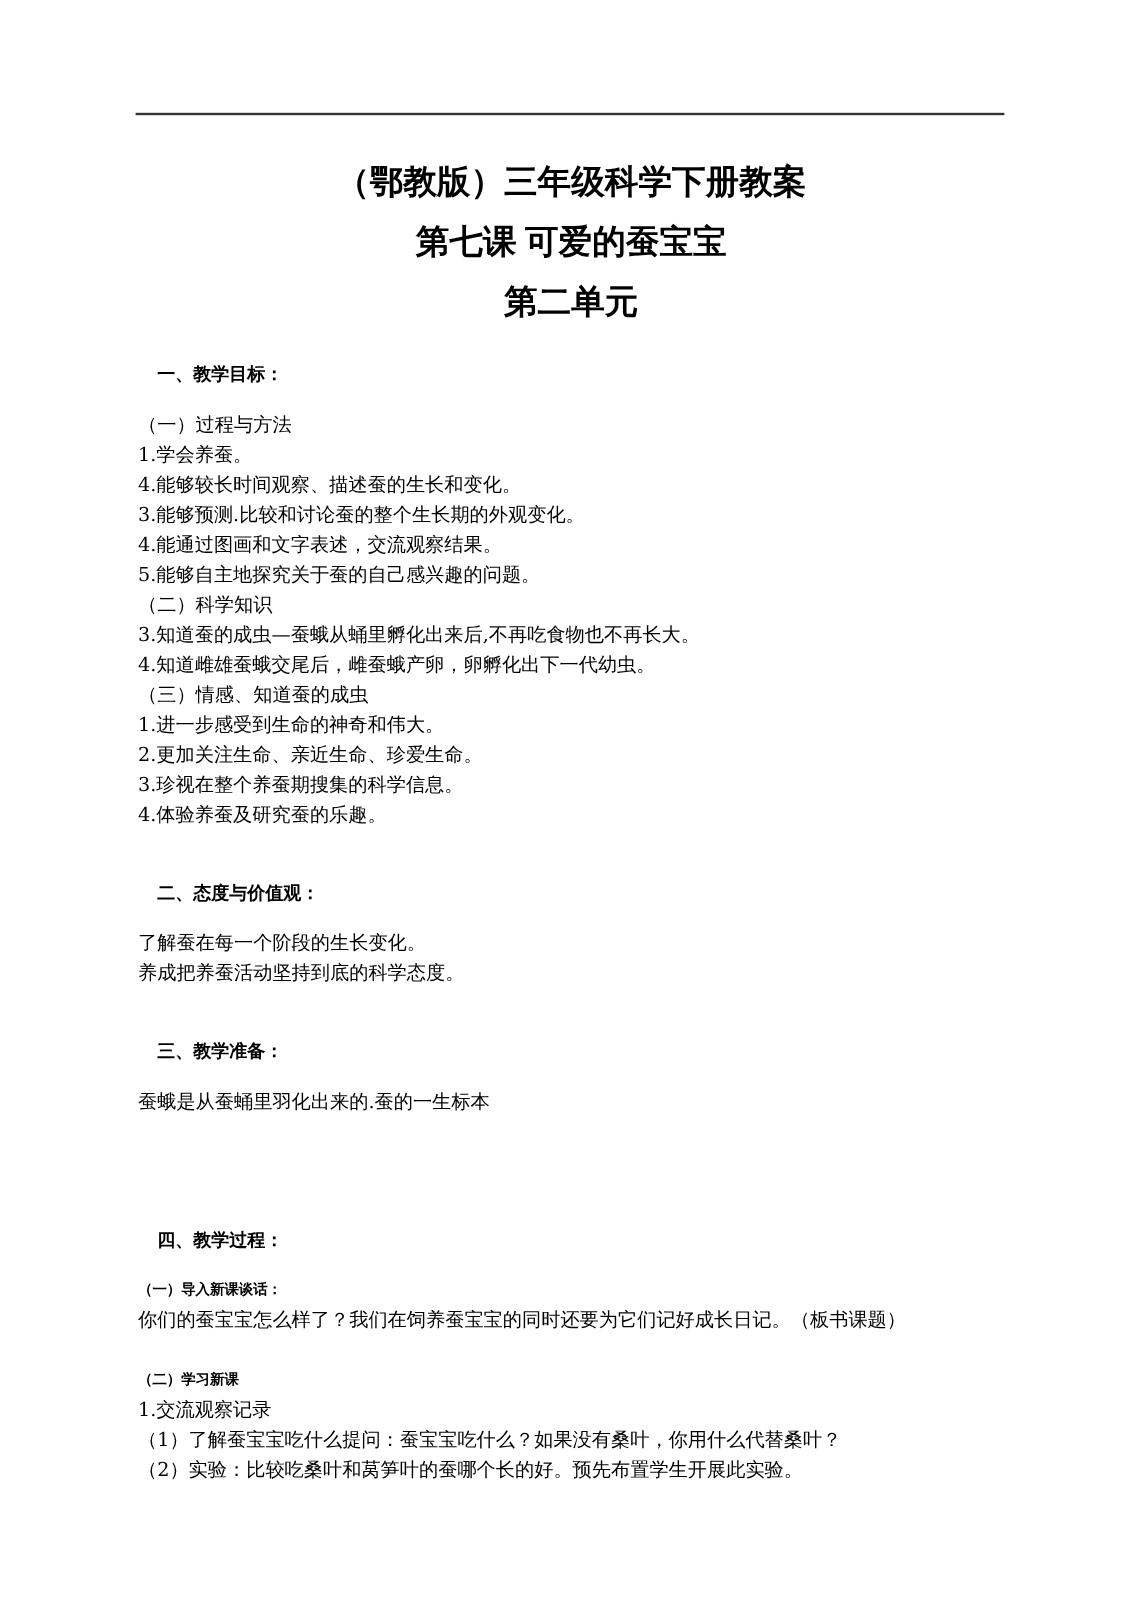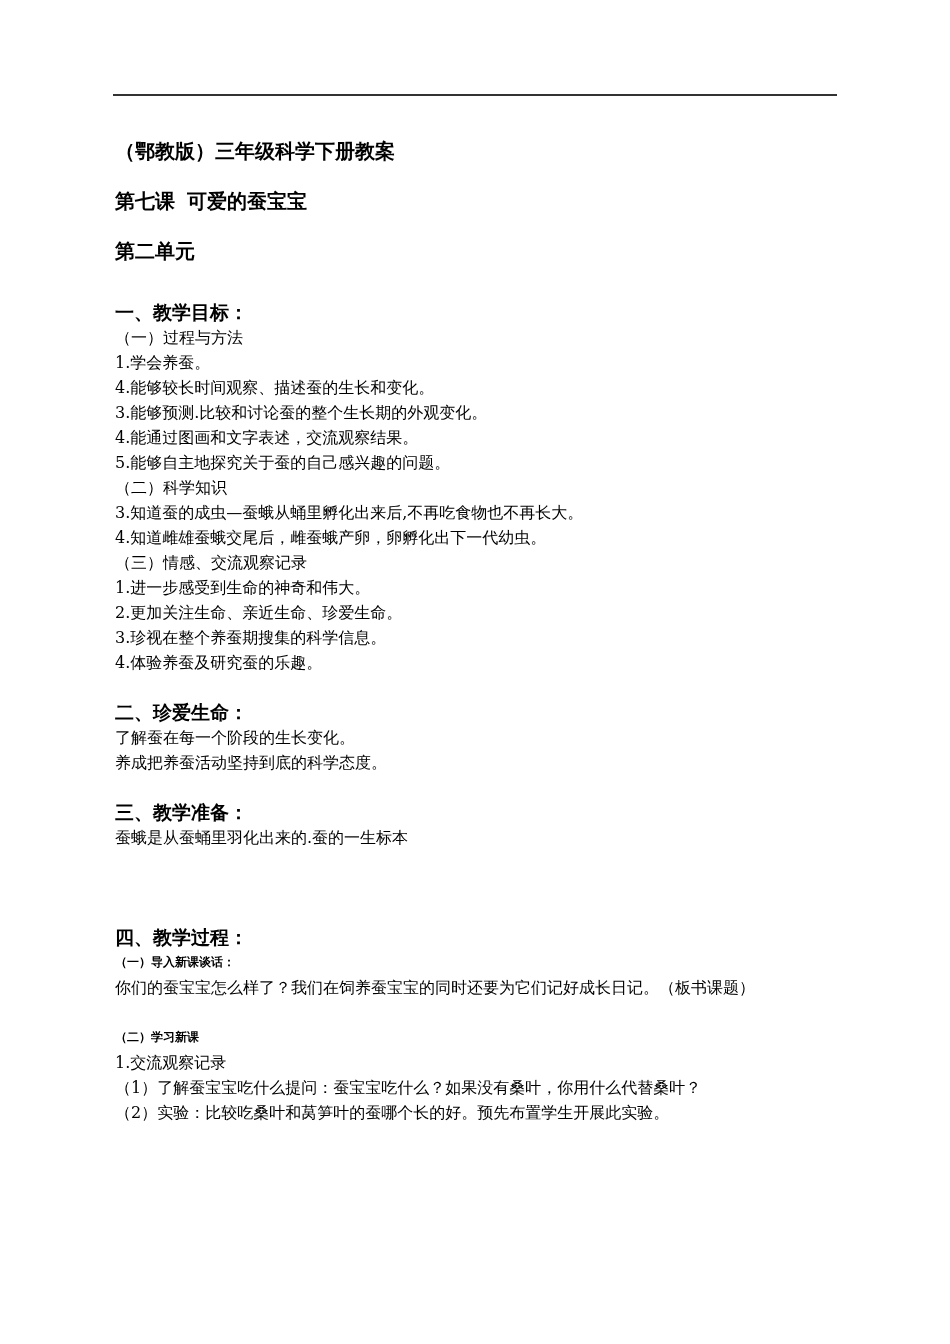--- a/index.html
+++ b/index.html
@@ -1,23 +1,23 @@
 <!DOCTYPE html>
 <html><head>
 <meta charset="utf-8">
 <style>
   html, body { margin: 0; padding: 0; background: #ffffff; }
   body { width: 950px; height: 1344px; position: relative; overflow: hidden;
          font-family: "DejaVu Serif", "Liberation Serif", serif; color: #000; }
   .page { position: absolute; left: 0; top: 0; width: 950px; height: 1344px; background: #fff; }
   .rule { position: absolute; left: 113px; top: 94px; width: 724px; height: 0; border-top: 2px solid #333; }
   .content { position: absolute; left: 115px; top: 128px; width: 722px; }
-  .title { font-weight: bold; font-size: 20px; line-height: 50px; margin: 0;
-           font-family: Liberation Mono, monospace; }
-  .h1 { font-weight: bold; font-size: 19px; line-height: 25px; margin: 0;
+  .title { text-align: center; font-weight: bold; font-size: 28px; line-height: 50px; margin: 0;
+           font-family: Liberation Serif, serif; }
+  .h1 { font-weight: bold; font-size: 15px; line-height: 25px; margin: 16px;
         font-family: "DejaVu Sans", "Liberation Sans", sans-serif; }
   .h2 { font-weight: bold; font-size: 12px; line-height: 25px; margin: 0;
         font-family: "DejaVu Sans", "Liberation Sans", sans-serif; }
   .p { font-size: 16px; line-height: 25px; margin: 0; }
   .gap-s { height: 25px; }
   .gap-l { height: 75px; }
   .sec1 { margin-top: 22px; }
 </style>
 </head>
 <body>
@@ -34,31 +34,31 @@
       <p class="h1">一、教学目标：</p>
       <p class="p">（一）过程与方法</p>
       <p class="p">1.学会养蚕。</p>
       <p class="p">4.能够较长时间观察、描述蚕的生长和变化。</p>
       <p class="p">3.能够预测.比较和讨论蚕的整个生长期的外观变化。</p>
       <p class="p">4.能通过图画和文字表述，交流观察结果。</p>
       <p class="p">5.能够自主地探究关于蚕的自己感兴趣的问题。</p>
       <p class="p">（二）科学知识</p>
       <p class="p">3.知道蚕的成虫—蚕蛾从蛹里孵化出来后,不再吃食物也不再长大。</p>
       <p class="p">4.知道雌雄蚕蛾交尾后，雌蚕蛾产卵，卵孵化出下一代幼虫。</p>
-      <p class="p">（三）情感、交流观察记录</p>
+      <p class="p">（三）情感、知道蚕的成虫</p>
       <p class="p">1.进一步感受到生命的神奇和伟大。</p>
       <p class="p">2.更加关注生命、亲近生命、珍爱生命。</p>
       <p class="p">3.珍视在整个养蚕期搜集的科学信息。</p>
       <p class="p">4.体验养蚕及研究蚕的乐趣。</p>
     </div>
 
     <div class="gap-s"></div>
 
     <div>
-      <p class="h1">二、珍爱生命：</p>
+      <p class="h1">二、态度与价值观：</p>
       <p class="p">了解蚕在每一个阶段的生长变化。</p>
       <p class="p">养成把养蚕活动坚持到底的科学态度。</p>
     </div>
 
     <div class="gap-s"></div>
 
     <div>
       <p class="h1">三、教学准备：</p>
       <p class="p">蚕蛾是从蚕蛹里羽化出来的.蚕的一生标本</p>
     </div>

